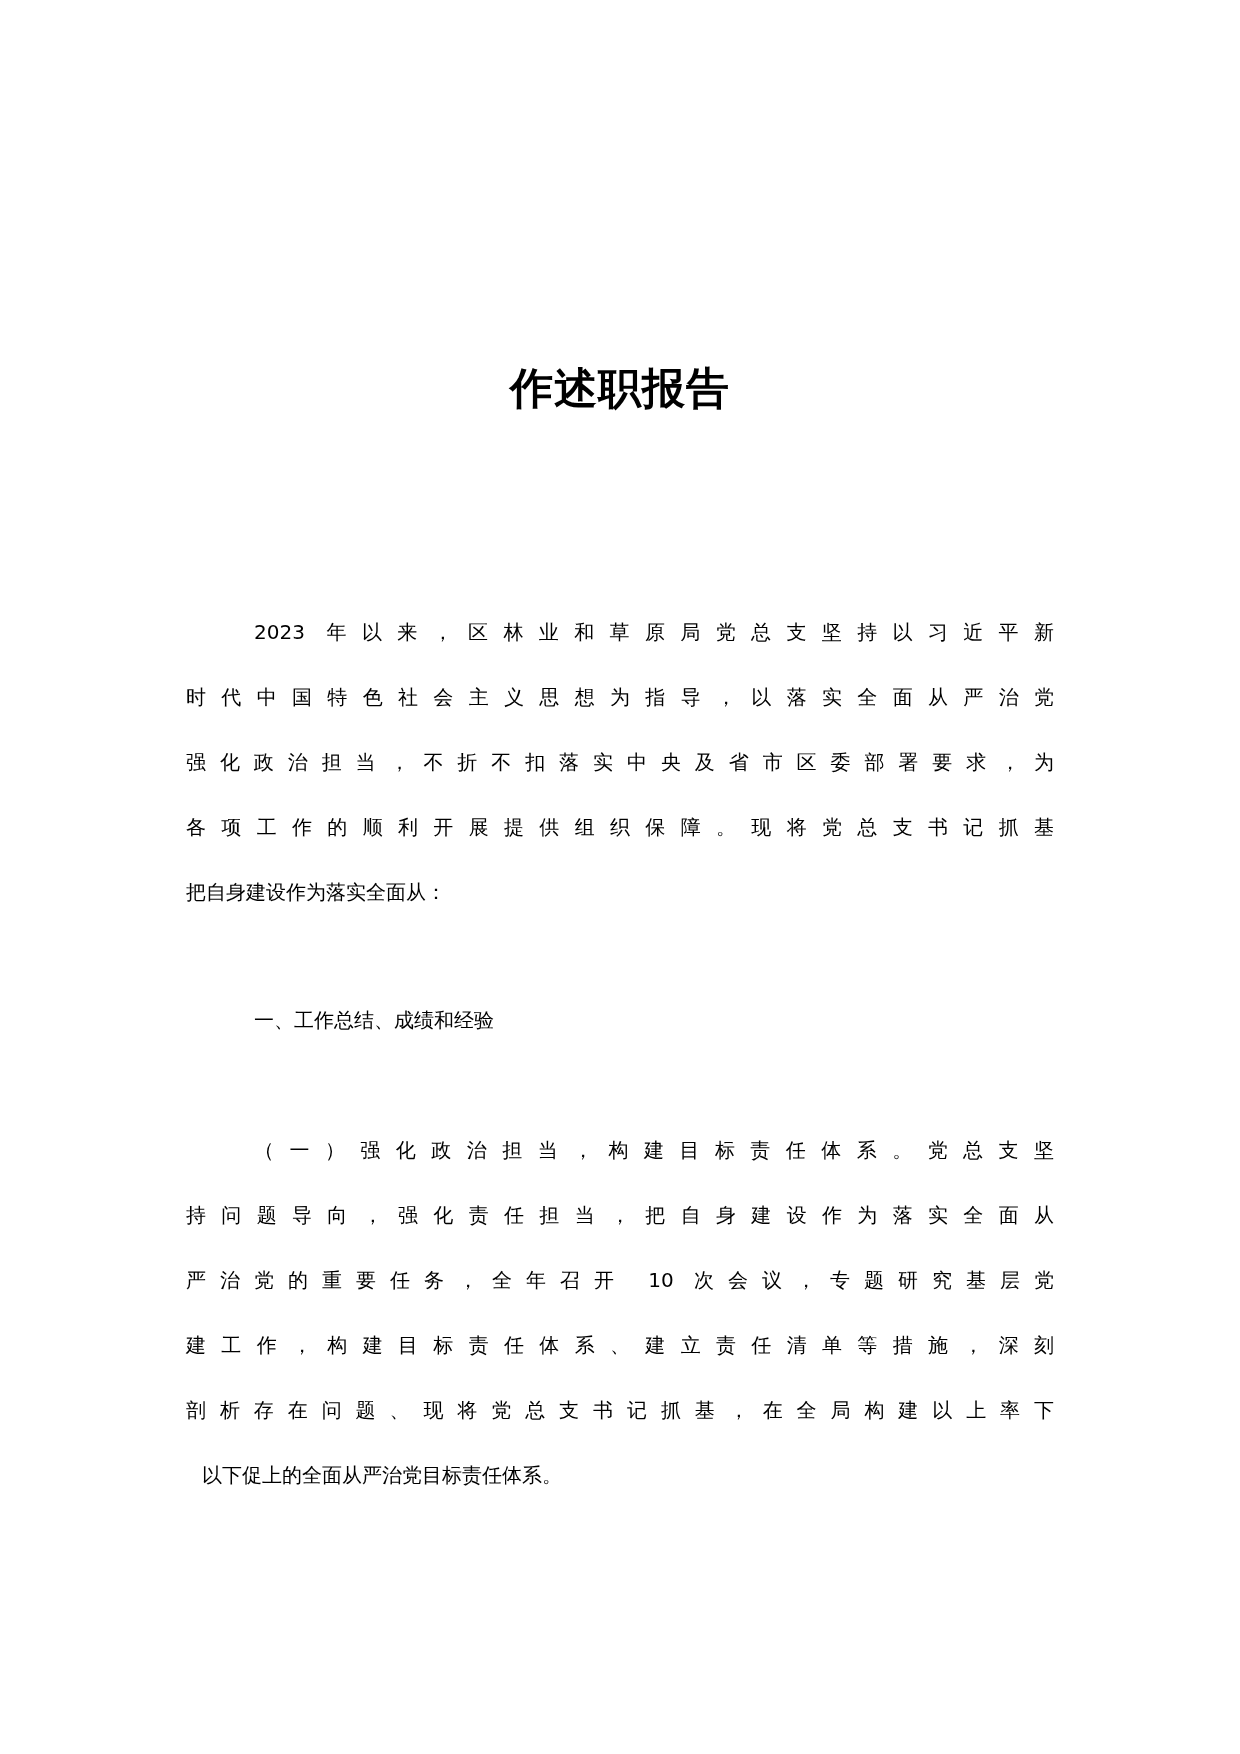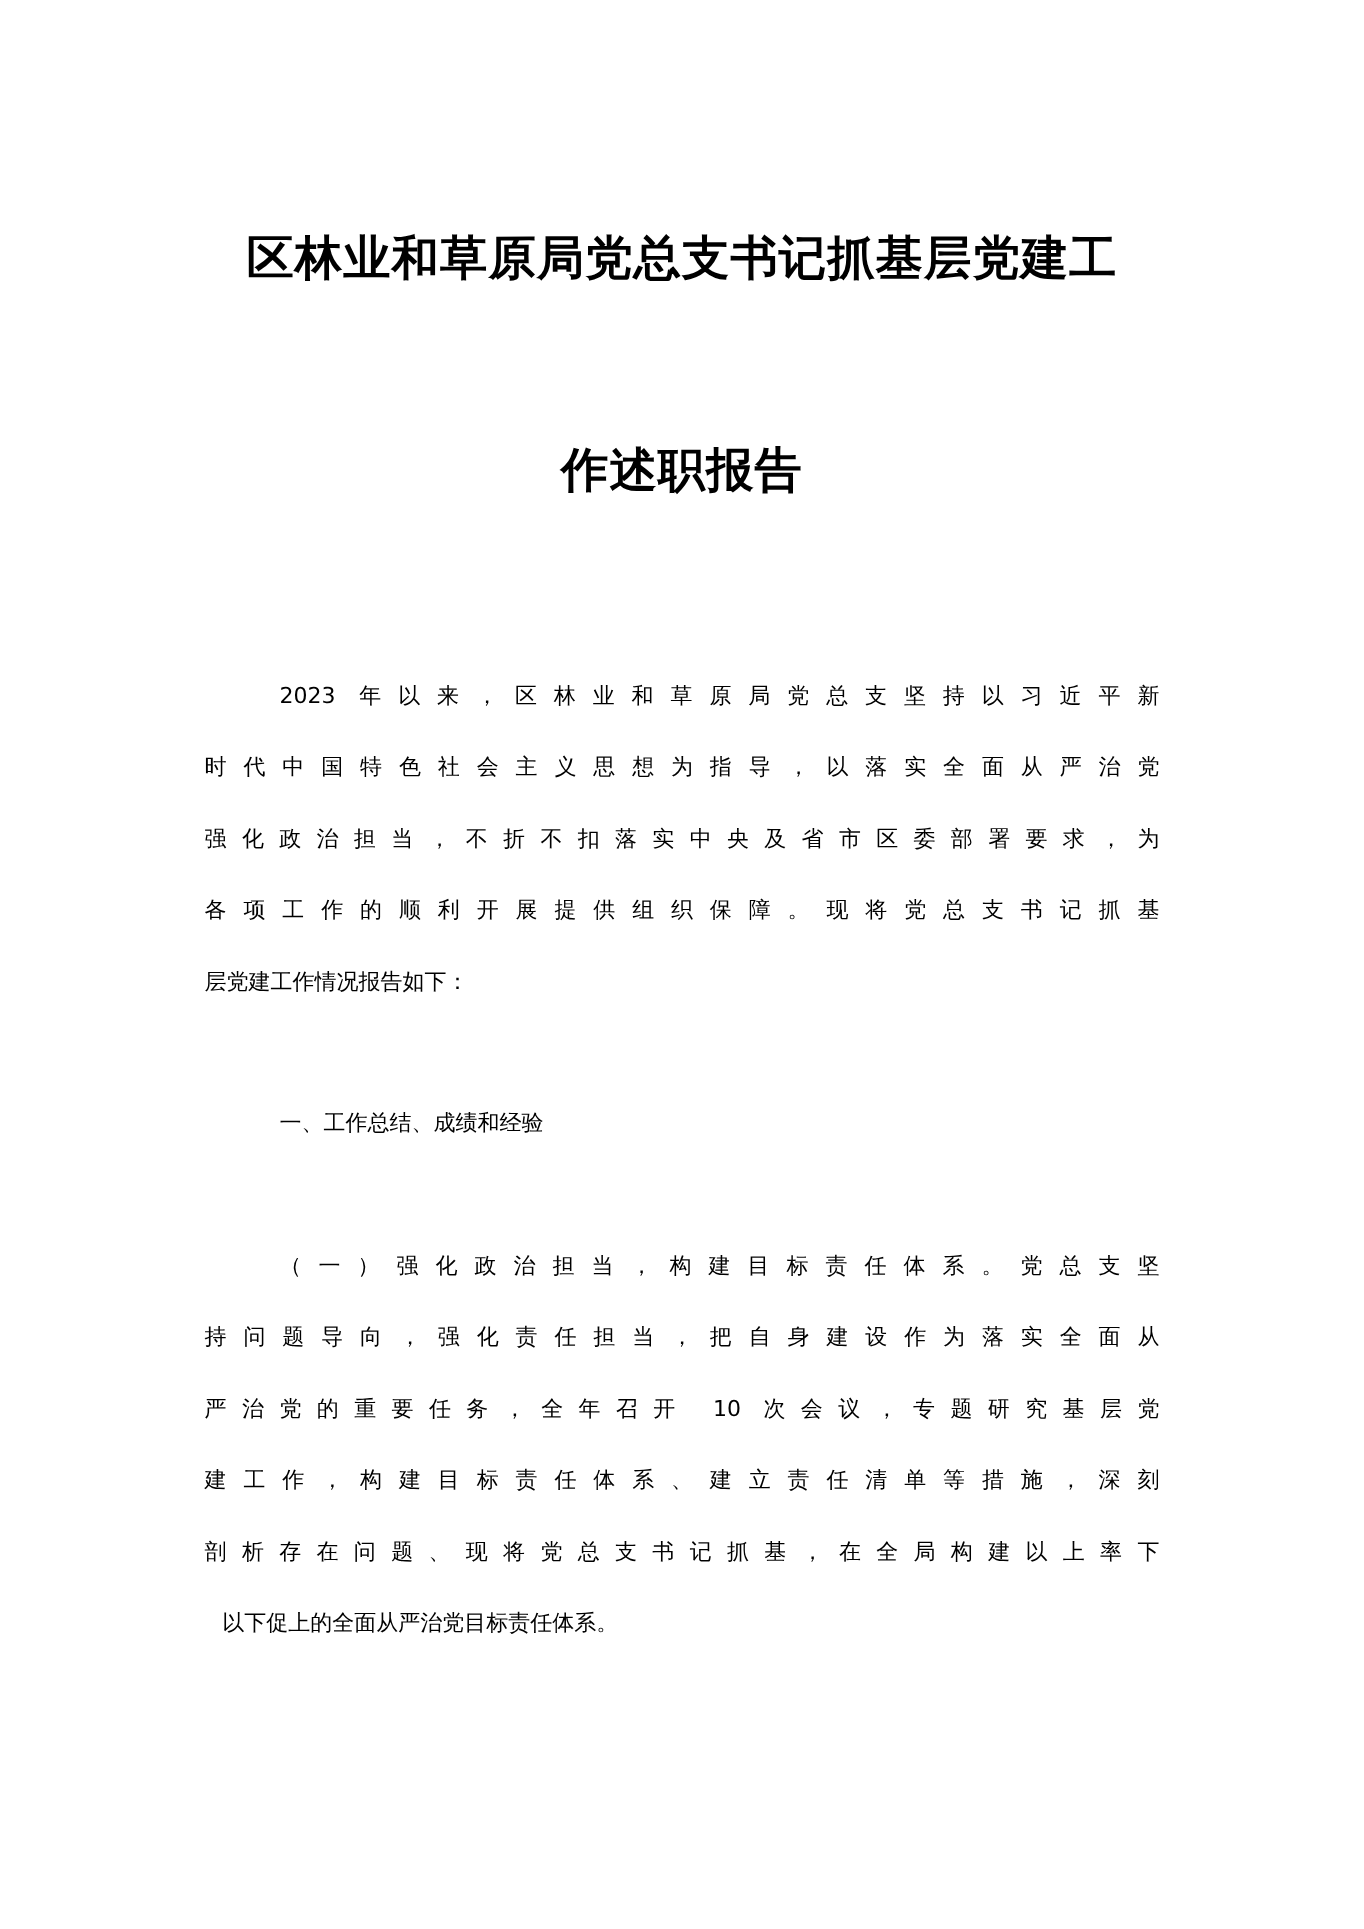--- a/index.html
+++ b/index.html
@@ -28,21 +28,21 @@
       left: 0;
       width: 1240px;
       text-align: center;
       font-weight: bold;
       font-size: 43px;
       line-height: 60px;
       letter-spacing: 1px;
       white-space: nowrap;
     }
     .title-line.l1 { top: 205px; }
-    .title-line.l2 { top: 358px; margin-top: 40px; }
+    .title-line.l2 { top: 358px; }
 
     .body-line {
       position: absolute;
       left: 186px;
       width: 868px;
       font-size: 20px;
       line-height: 44px;
       white-space: nowrap;
       text-align: justify;
       text-align-last: justify;
@@ -54,29 +54,28 @@
     }
     .body-line.last {
       text-align-last: left;
     }
   </style>
 </head>
 <body>
 
 <div class="page">
 
-  <div class="title-line l1">区林业和草原局党总支书记抓基层党建工</div>
   <div class="title-line l2">作述职报告</div>
 
   <div>
     <div class="body-line indent" style="top:610px;">2023 年以来，区林业和草原局党总支坚持以习近平新</div>
     <div class="body-line" style="top:675px;">时代中国特色社会主义思想为指导，以落实全面从严治党</div>
     <div class="body-line" style="top:740px;">强化政治担当，不折不扣落实中央及省市区委部署要求，为</div>
     <div class="body-line" style="top:805px;">各项工作的顺利开展提供组织保障。现将党总支书记抓基</div>
-    <div class="body-line last" style="top:870px;">层党建工作情况报告如下：</div>
+    <div class="body-line last" style="top:870px;">把自身建设作为落实全面从：</div>
   </div>
 
   <div class="body-line indent last" style="top:998px;">一、工作总结、成绩和经验</div>
 
   <div>
     <div class="body-line indent" style="top:1128px;">（一）强化政治担当，构建目标责任体系。党总支坚</div>
     <div class="body-line" style="top:1193px;">持问题导向，强化责任担当，把自身建设作为落实全面从</div>
     <div class="body-line" style="top:1258px;">严治党的重要任务，全年召开 10 次会议，专题研究基层党</div>
     <div class="body-line" style="top:1323px;">建工作，构建目标责任体系、建立责任清单等措施，深刻</div>
     <div class="body-line" style="top:1388px;">剖析存在问题、现将党总支书记抓基，在全局构建以上率下</div>

